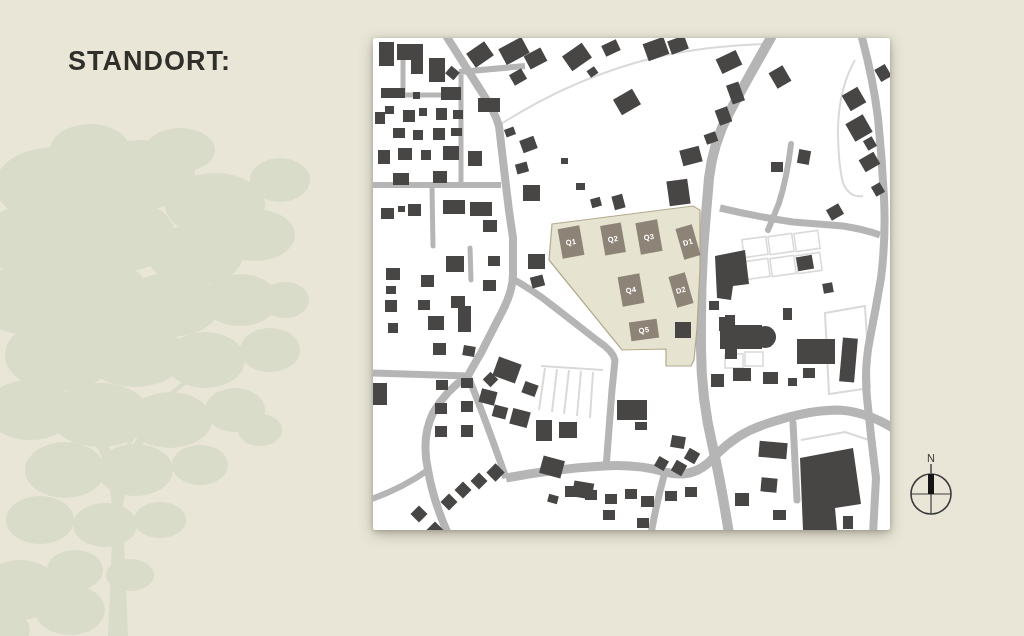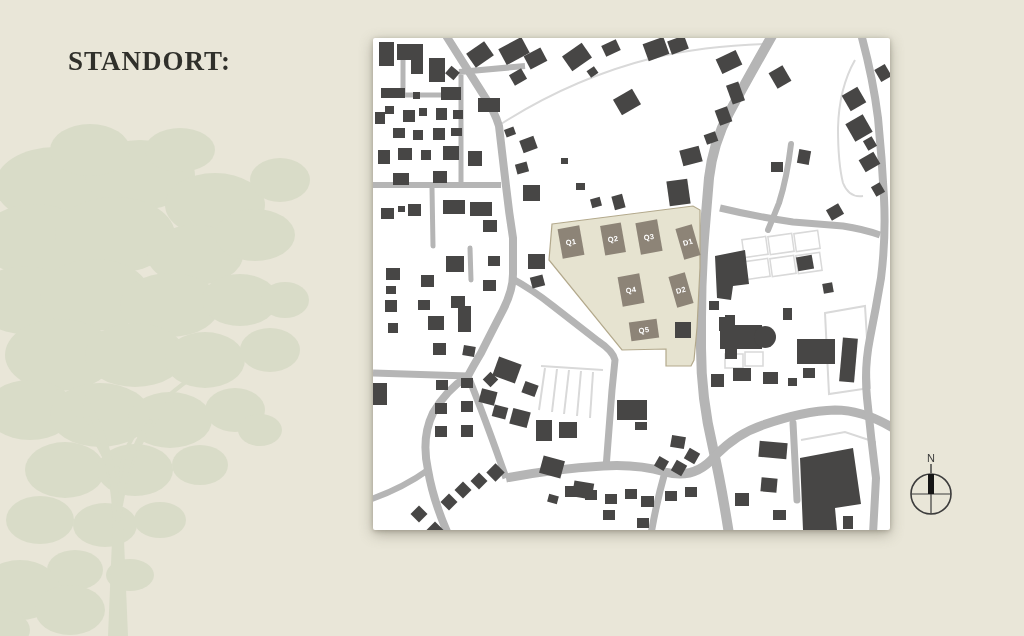--- a/index.html
+++ b/index.html
@@ -1,19 +1,19 @@
 <!DOCTYPE html>
 <html><head>
 <meta charset="utf-8">
 <style>
   html,body{margin:0;padding:0;}
   body{width:1024px;height:636px;overflow:hidden;font-family:"Liberation Sans","DejaVu Sans",sans-serif;}
   .slide{position:relative;width:1024px;height:636px;overflow:hidden;background:#e9e6d8;}
   .tree-svg{position:absolute;left:0;top:0;pointer-events:none;}
-  .page-title{position:absolute;left:68px;top:46px;font-size:27px;font-weight:700;letter-spacing:1px;color:#30302b;font-family:Liberation Serif, serif;}
+  .page-title{position:absolute;left:68px;top:46px;font-size:27px;font-weight:700;letter-spacing:1px;color:#30302b;}
   .map-wrap{position:absolute;left:373px;top:38px;width:517px;height:492px;background:#ffffff;border-radius:2px;overflow:hidden;box-shadow:0 4px 14px rgba(100,95,80,0.45),0 1px 4px rgba(100,95,80,0.35);}
   .map-wrap svg{display:block;}
   .compass{position:absolute;left:904px;top:450px;}
   .compass text{font-family:"Liberation Sans","DejaVu Sans",sans-serif;}
 </style>
 </head>
 <body>
 
 <div class="slide" style="background: rgb(233, 230, 216);">
 

